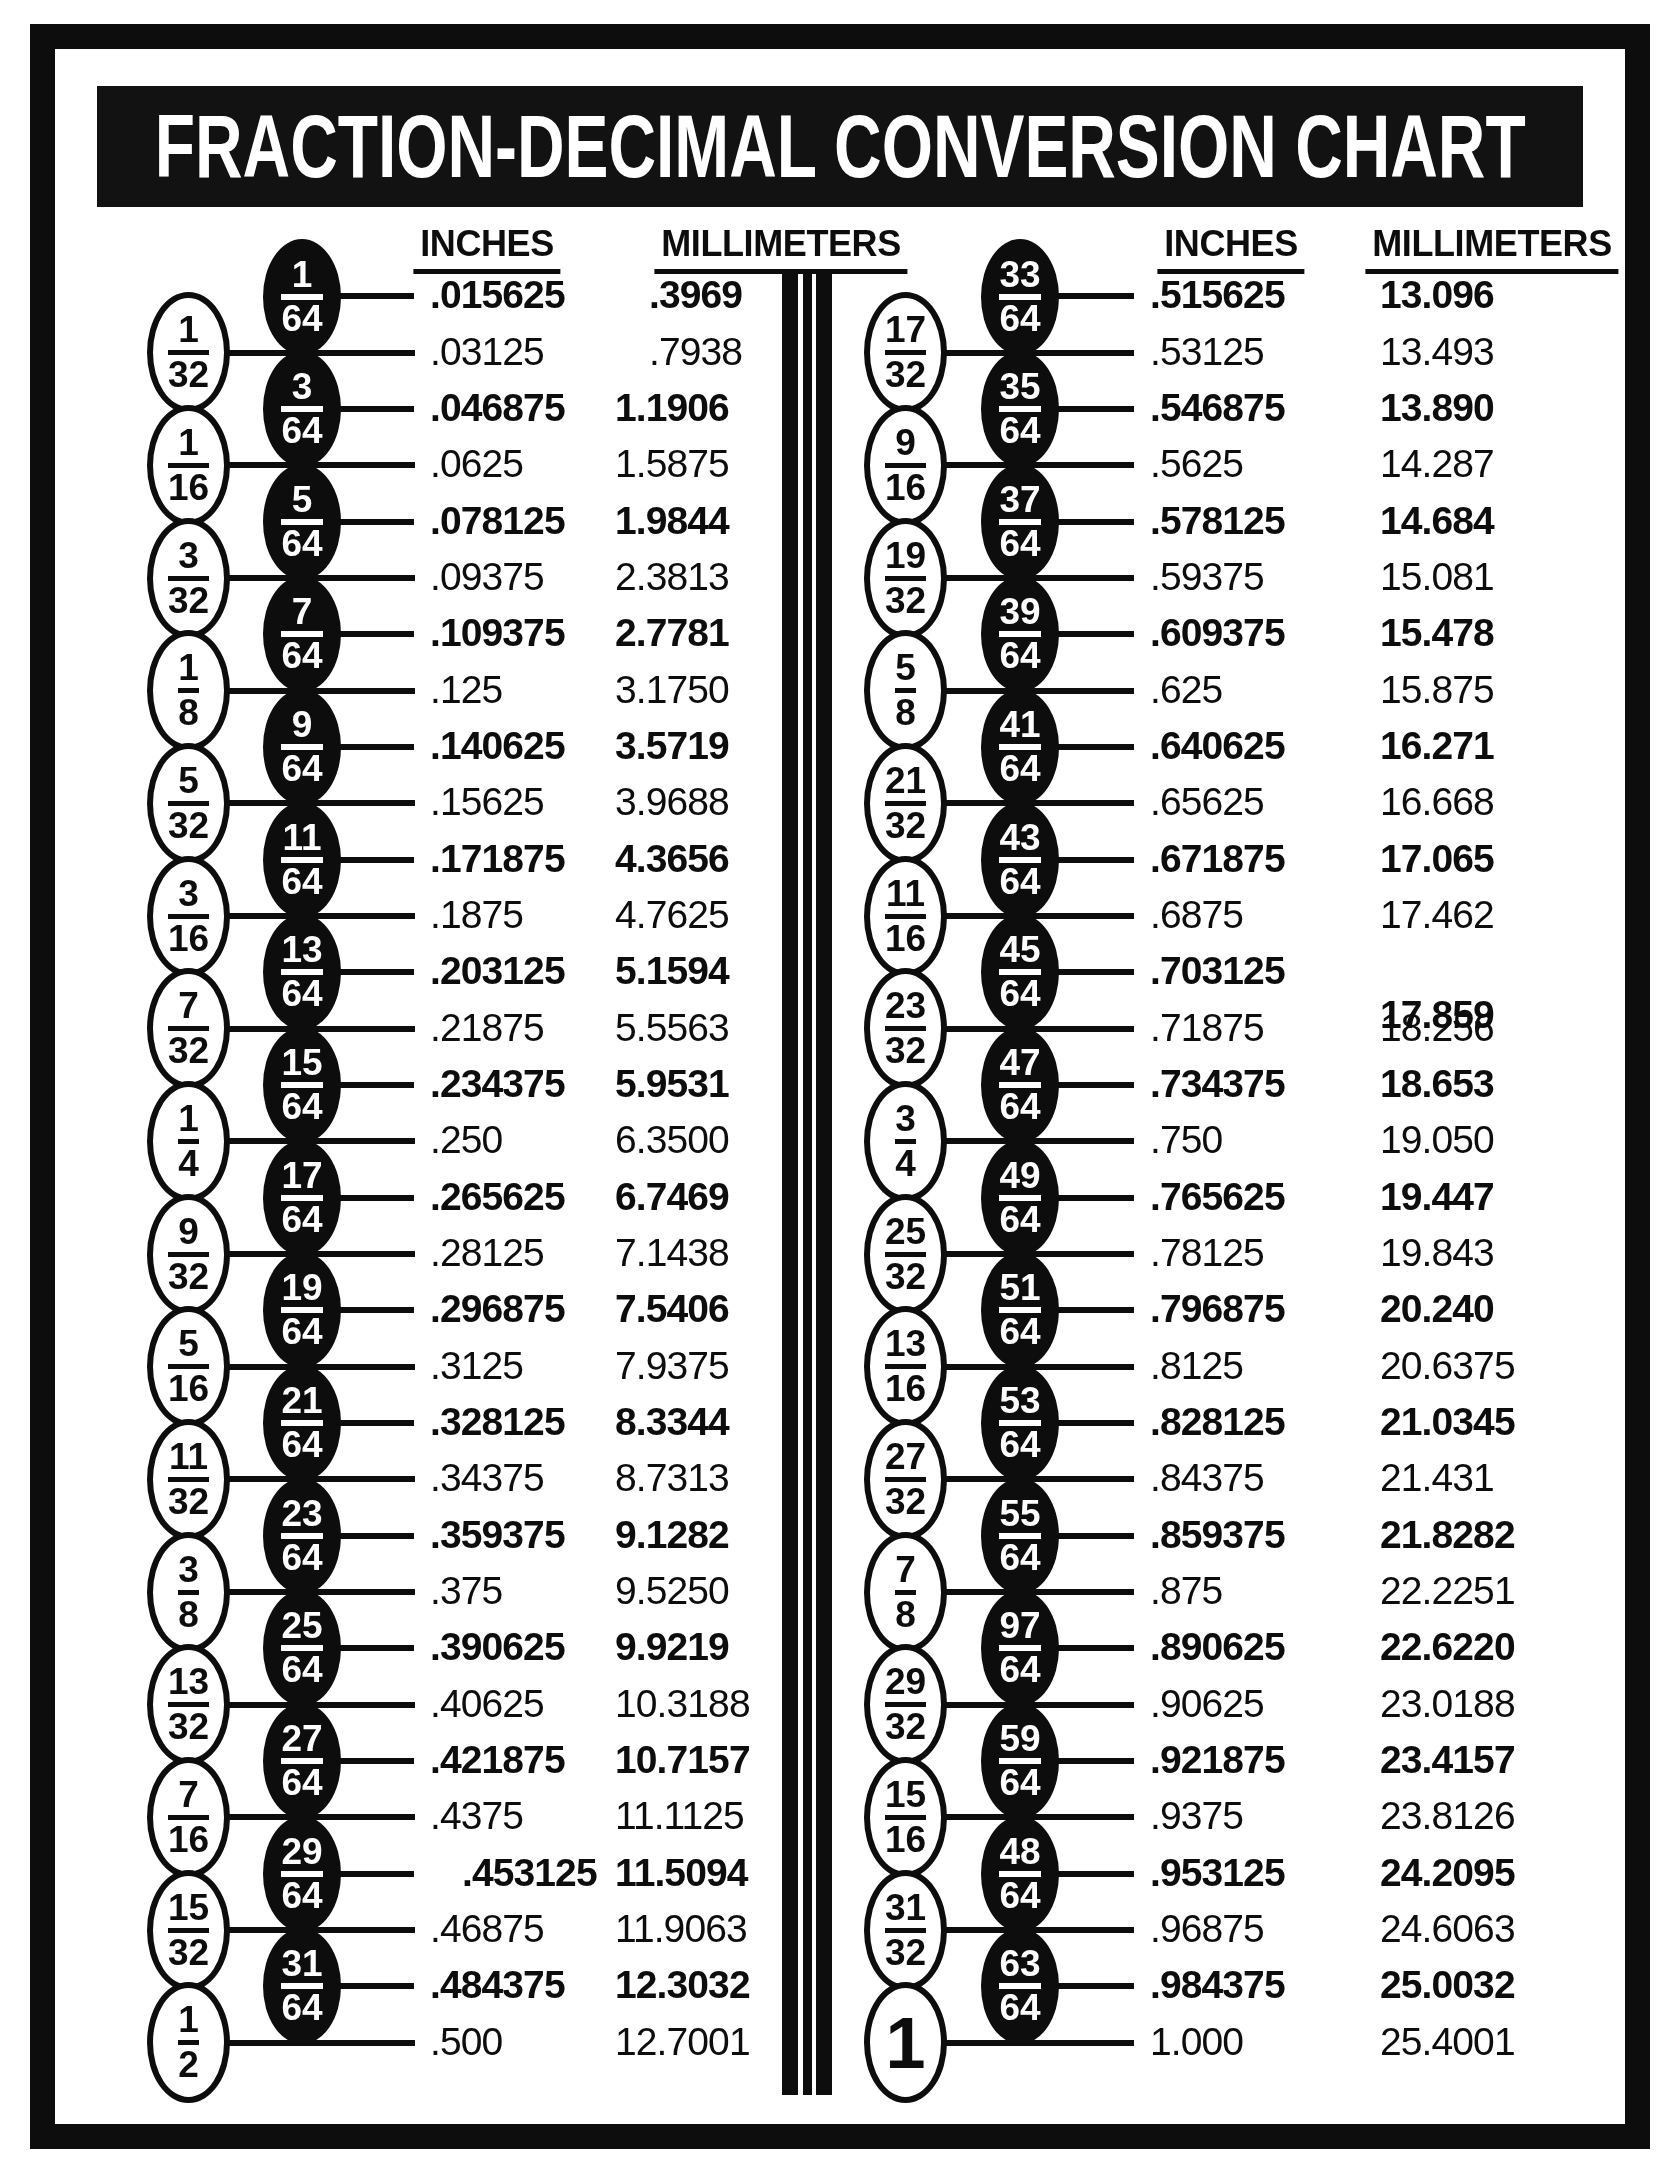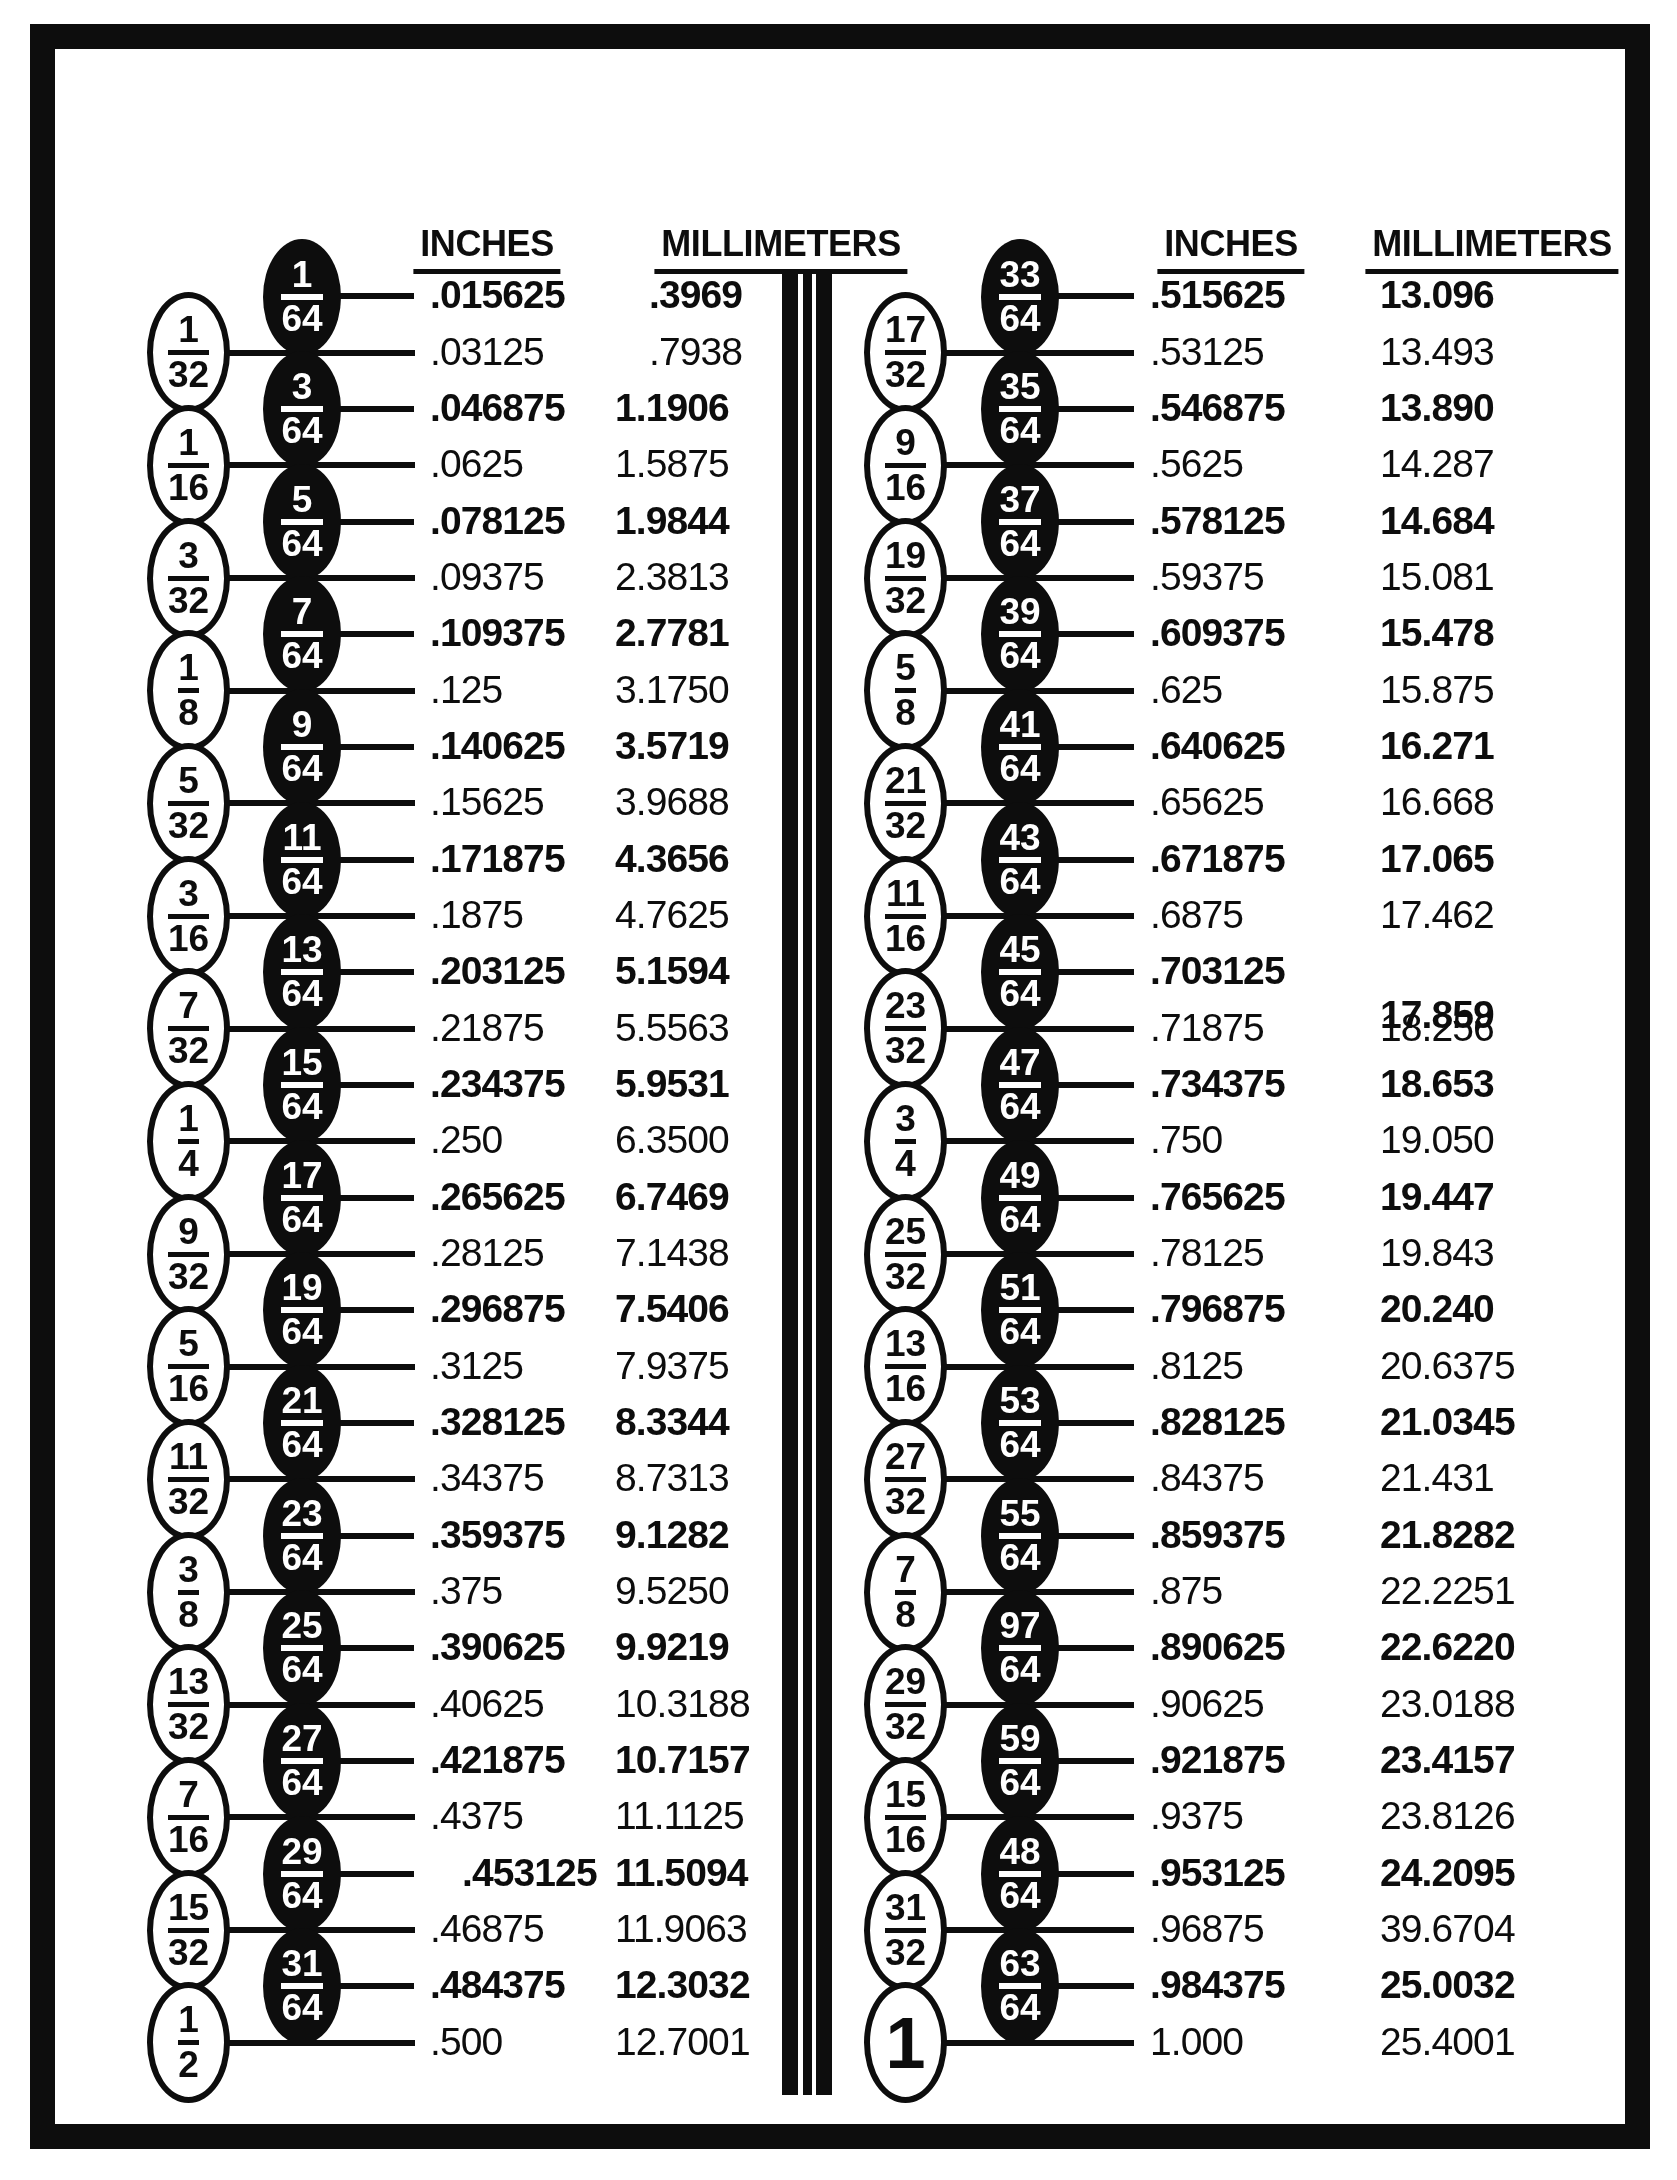--- a/index.html
+++ b/index.html
@@ -103,20 +103,23 @@
     font-weight: 400;
   }
   .val.bold { font-weight: 700; }
 </style>
 </head>
 <body>
 
 <div class="page">
   <div class="frame"></div>
 
+  <div class="banner">
+    <div class="title-text">FRACTION-DECIMAL CONVERSION CHART</div>
+  </div>
 
   <div class="col-header" style="left:487px">INCHES</div>
   <div class="col-header" style="left:781px">MILLIMETERS</div>
   <div class="col-header" style="left:1231px">INCHES</div>
   <div class="col-header" style="left:1492px">MILLIMETERS</div>
 
   <div class="divider-bar" style="left:782px; width:16px"></div>
   <div class="divider-bar" style="left:803px; width:8.5px"></div>
   <div class="divider-bar" style="left:816px; width:16px"></div>
 
@@ -856,21 +859,21 @@
       <div class="row-wrap">
         <div class="leader" style="left: 905px; top: 1927px; width: 229px;"></div>
         <div class="badge white" style="left: 864px; top: 1870px;">
           <span class="frac">
             <span>31</span>
             <span class="frac-bar"></span>
             <span>32</span>
           </span>
         </div>
         <span class="val" style="left: 1150px; top: 1930px;">.96875</span>
-        <span class="val" style="left: 1380px; top: 1930px;">39.6704</span>
+        <span class="val" style="left: 1380px; top: 1930px;">24.6063</span>
       </div>
       <div class="row-wrap">
         <div class="leader" style="left: 1020px; top: 1983px; width: 114px;"></div>
         <div class="badge black" style="left: 981px; top: 1928px;">
           <span class="frac">
             <span>63</span>
             <span class="frac-bar"></span>
             <span>64</span>
           </span>
         </div>

